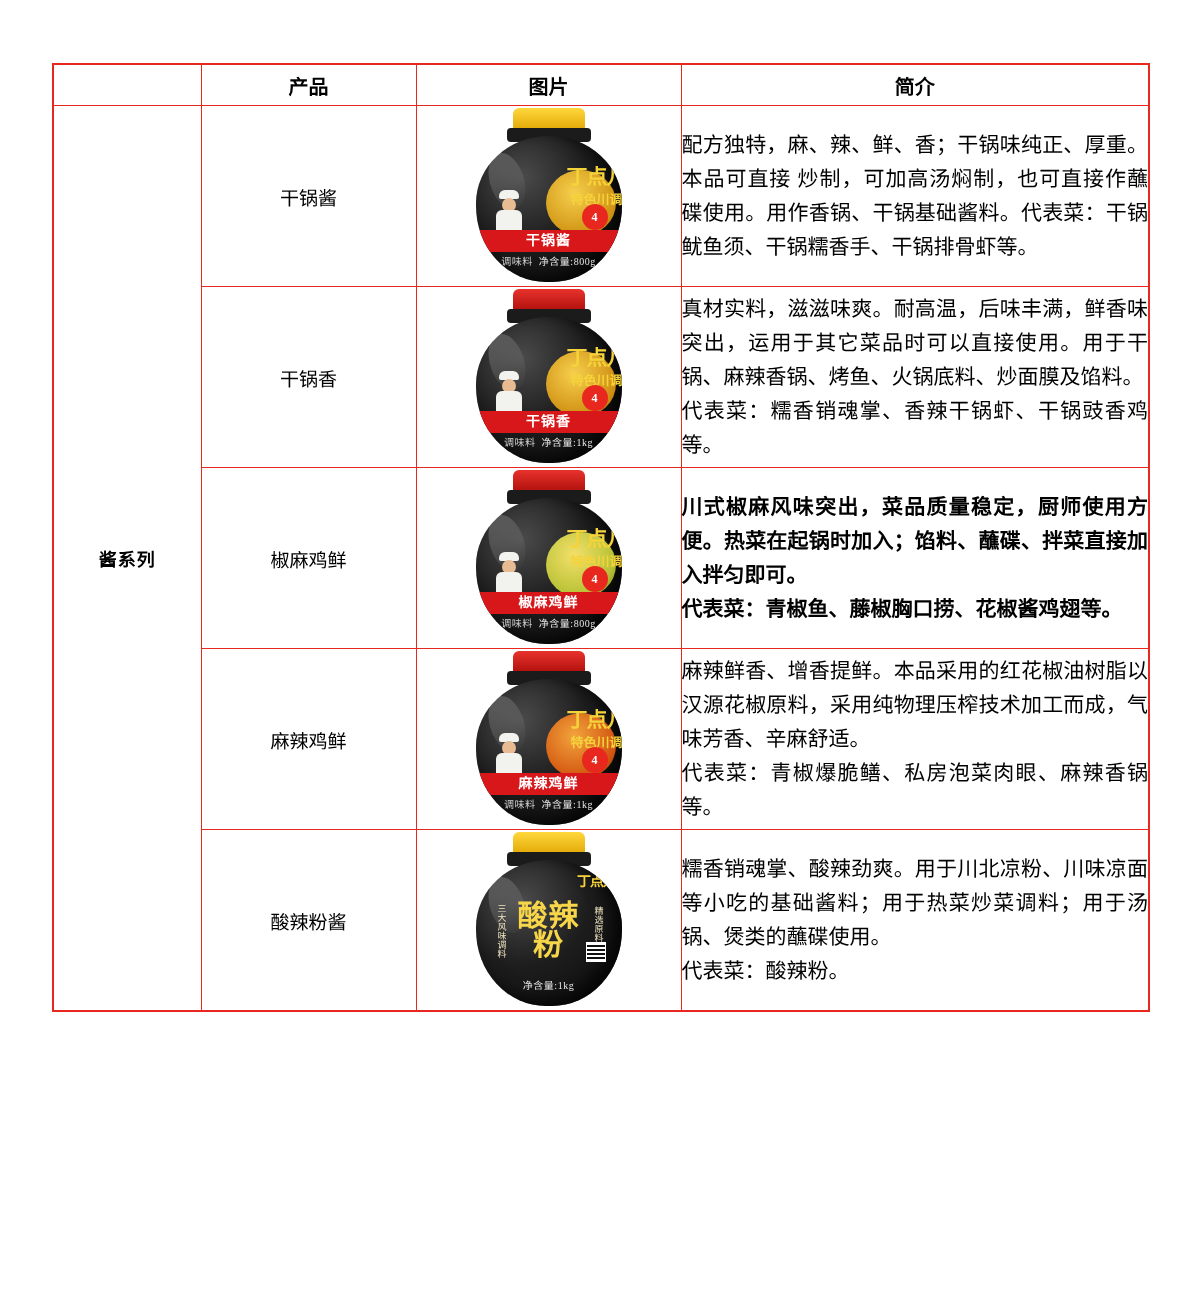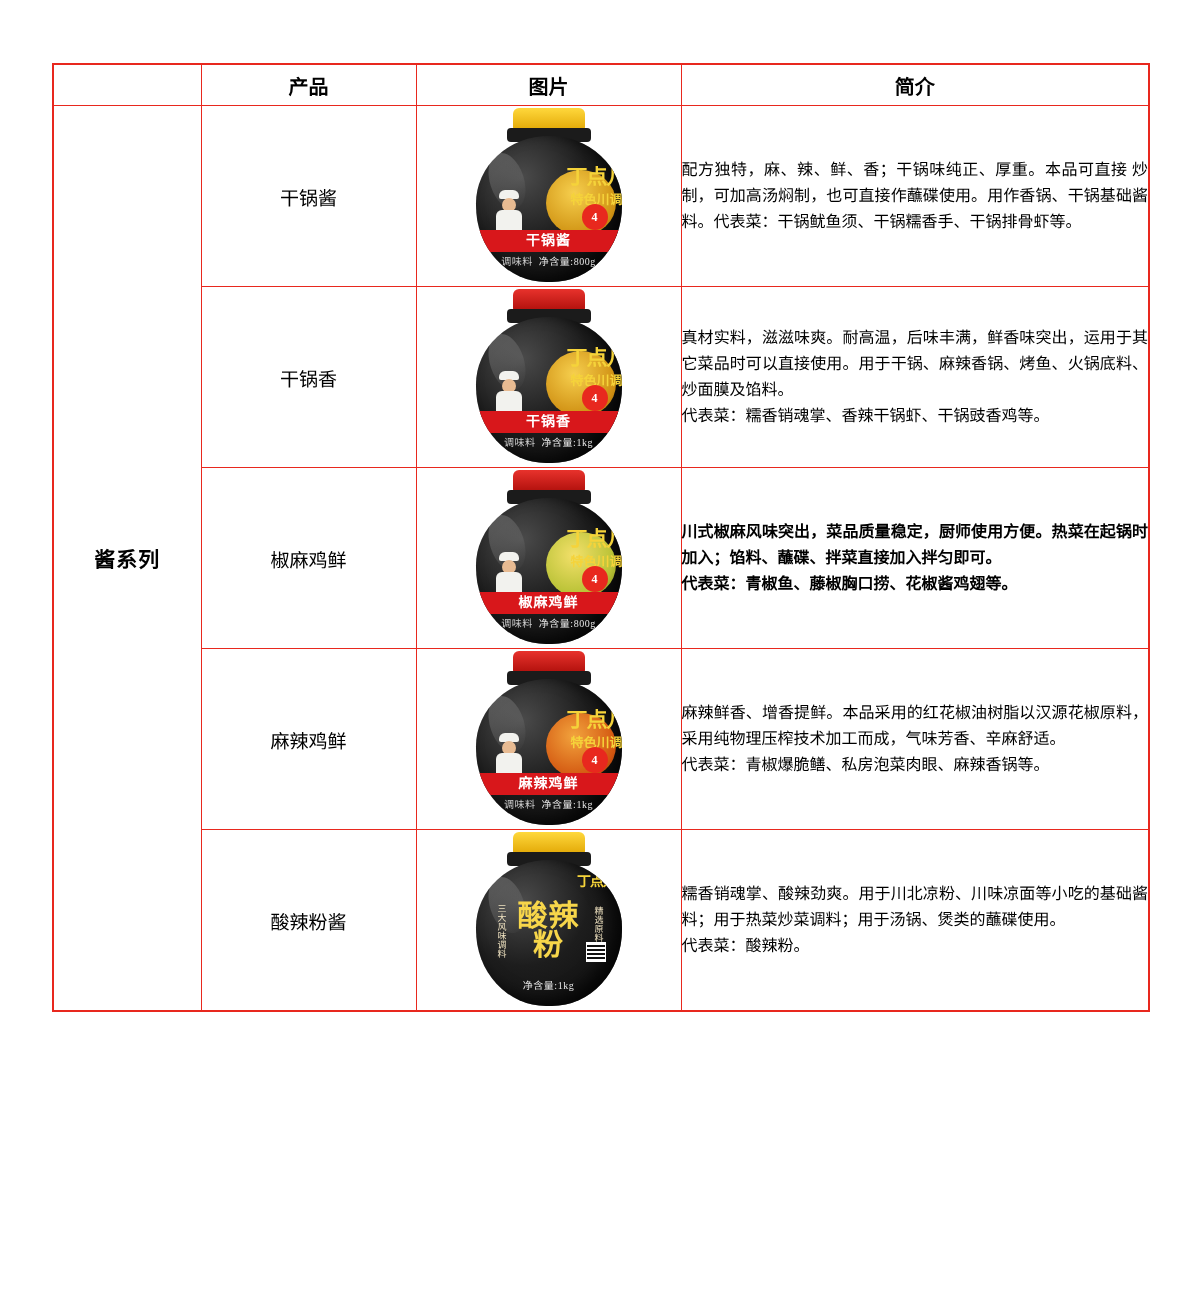--- a/index.html
+++ b/index.html
@@ -46,34 +46,34 @@
 
   thead th {
     height: 40px;
     font-size: 20px;
     font-weight: bold;
     text-align: center;
     font-family: "Liberation Serif", "DejaVu Serif", serif;
   }
   .series-cell {
     text-align: center;
+    font-size: 18px;
+    font-weight: bold;
+    letter-spacing: 1px;
+  }
+  .product-cell {
+    text-align: center;
+    font-size: 19px;
+  }
+  .image-cell {
+    text-align: center;
+    padding: 10px 0;
+  }
+  .desc-cell {
     font-size: 21px;
-    font-weight: bold;
-    letter-spacing: 1px;
-  }
-  .product-cell {
-    text-align: center;
-    font-size: 19px;
-  }
-  .image-cell {
-    text-align: center;
-    padding: 10px 0;
-  }
-  .desc-cell {
-    font-size: 16px;
     line-height: 1.62;
     padding: 6px 10px 6px 12px;
     text-align: justify;
     vertical-align: middle;
   }
   .desc-cell p {
     margin: 0;
   }
 
   

